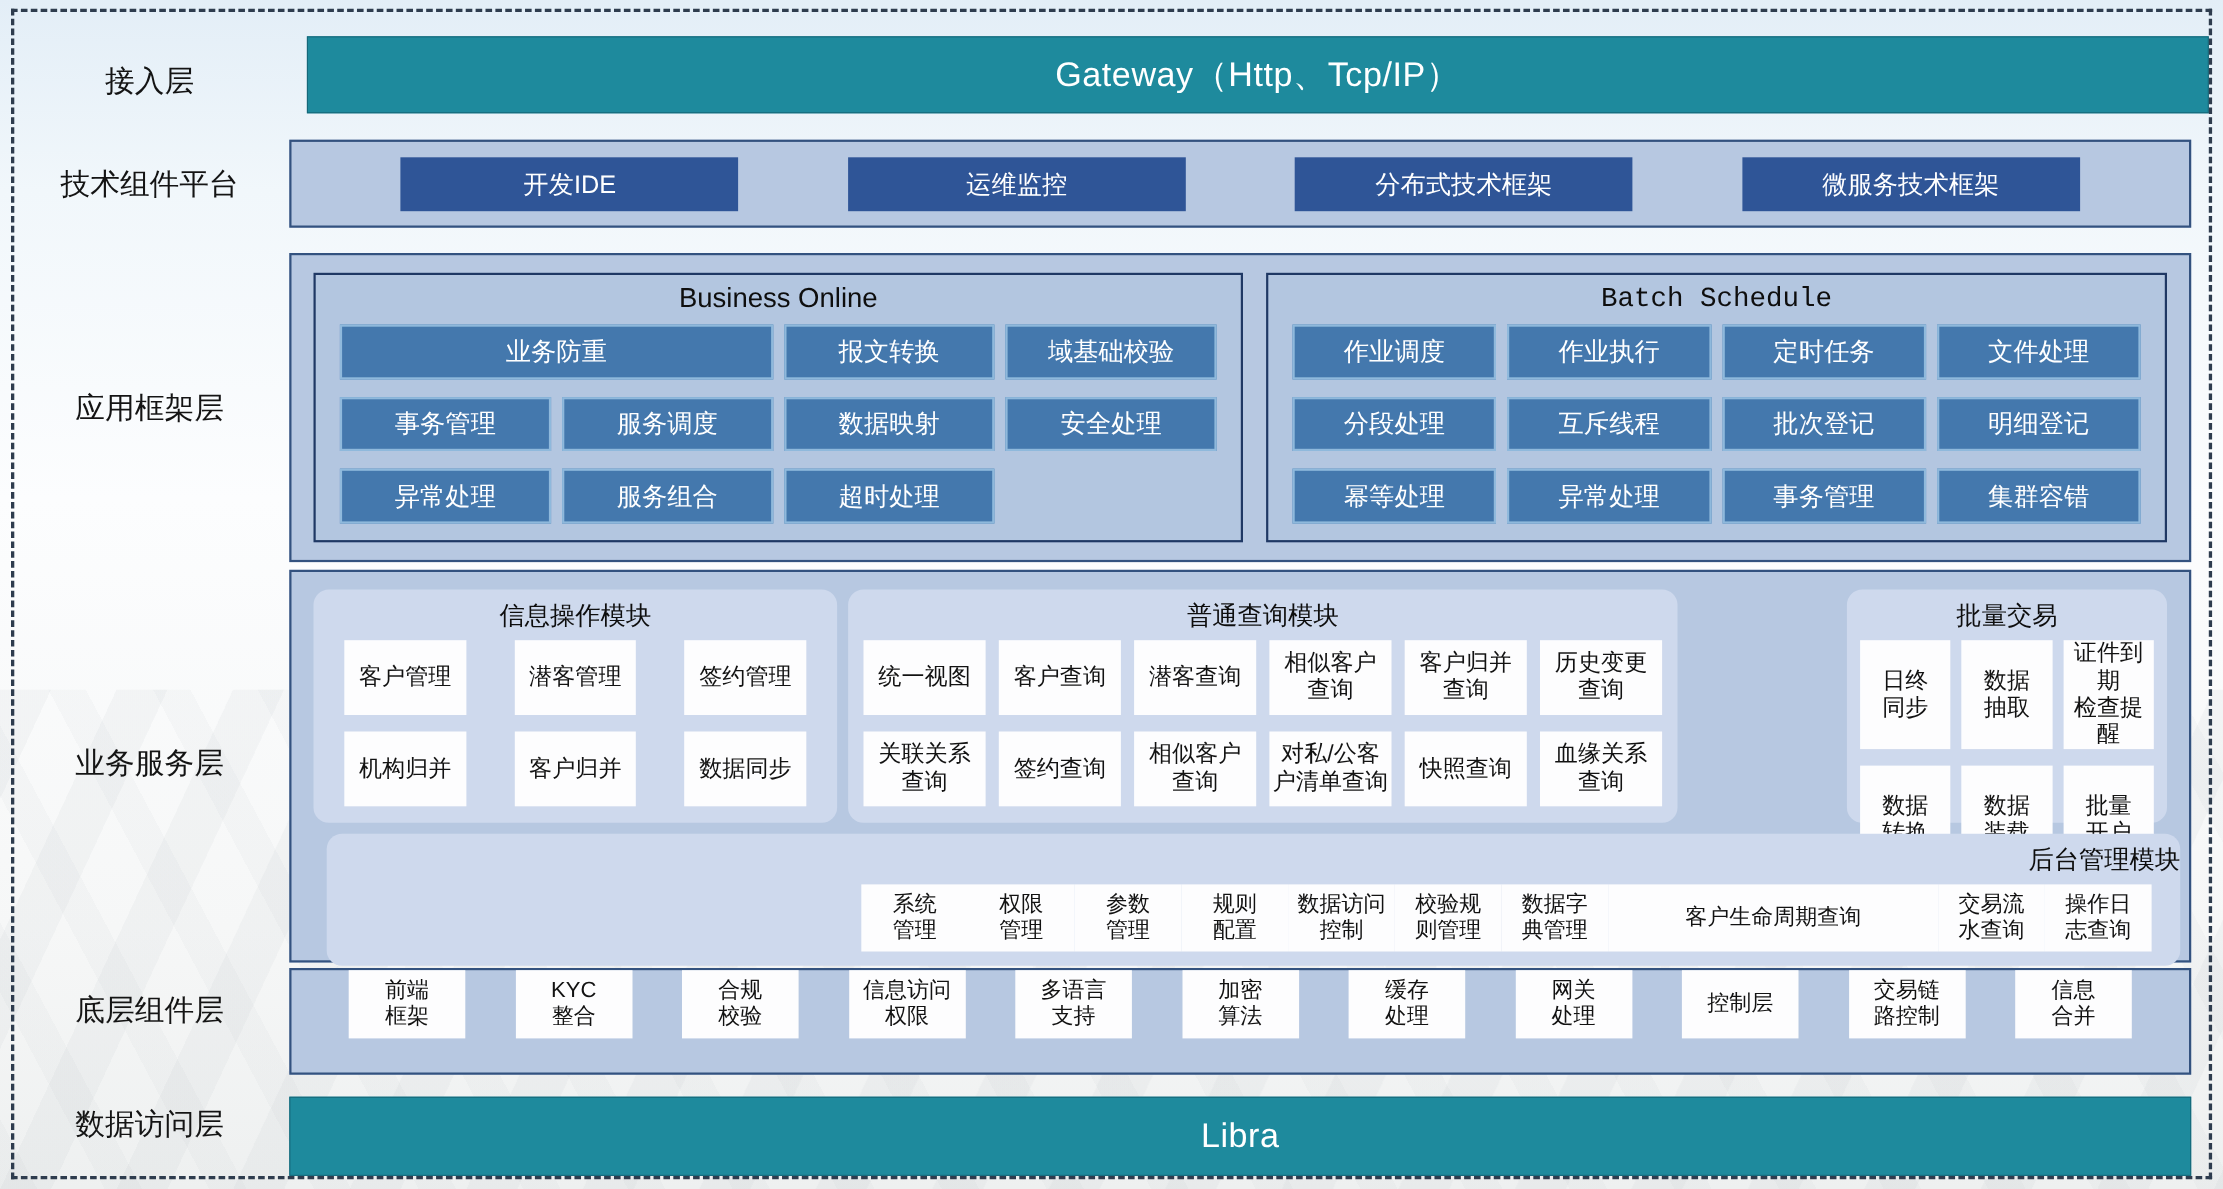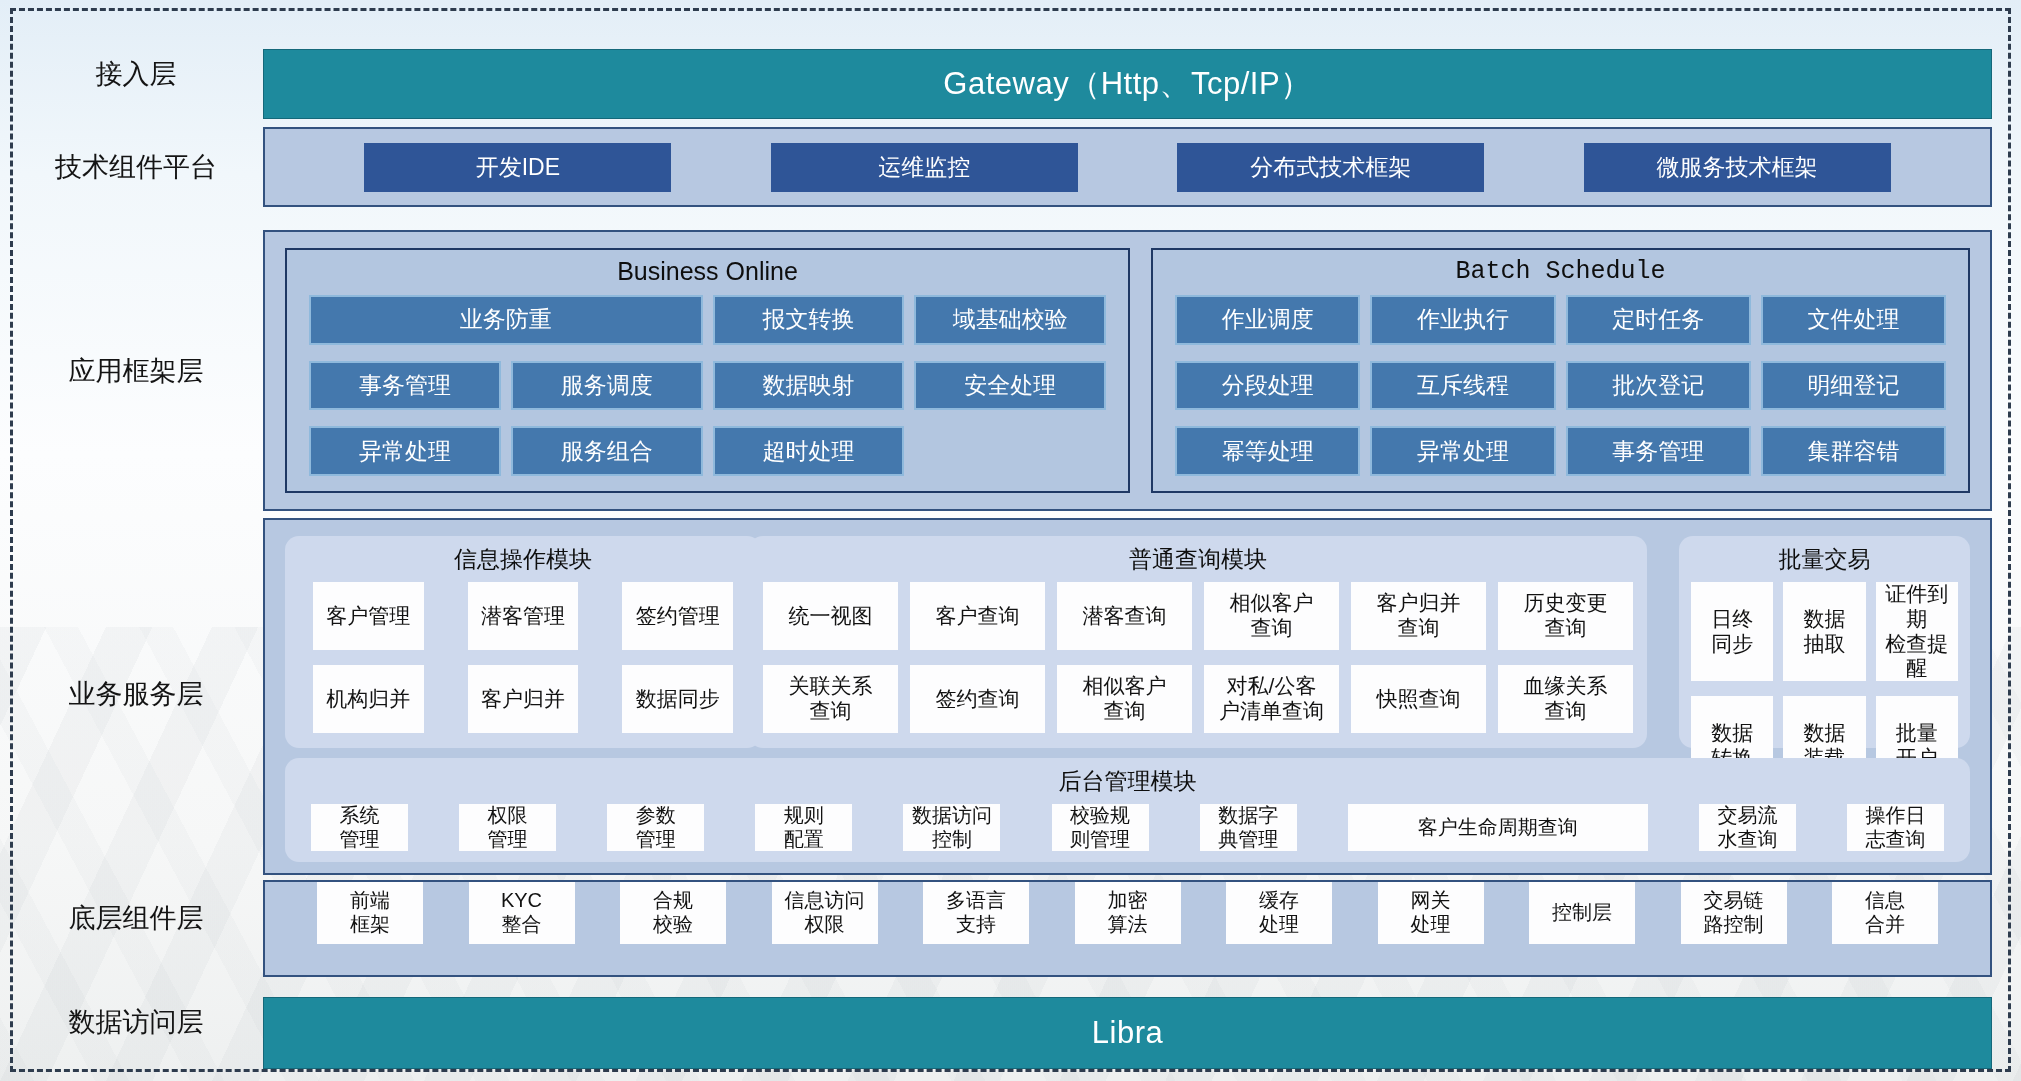--- a/index.html
+++ b/index.html
@@ -22,21 +22,21 @@
     position:absolute;left:14px;width:244px;text-align:center;
     font-size:27px;line-height:34px;color:#141414;
   }
   .band{position:absolute;left:263px;width:1729px;box-sizing:border-box;}
   
   .teal-bar{
     background:#1e8a9d;border:1px solid #15687a;
     display:flex;align-items:center;justify-content:center;
     color:#ffffff;font-size:31px;letter-spacing:0.5px;
   }
-  #gateway-bar{top:49px;height:70px;}
+  #gateway-bar{top:33px;height:70px;margin-left:16px;}
   
   #tech-band{
     top:127px;height:80px;background:#b7c8e1;border:2px solid #33527f;
     display:flex;align-items:center;justify-content:space-evenly;
   }
   .dark-btn{
     width:307px;height:49px;background:#2f5597;
     display:flex;align-items:center;justify-content:center;
     color:#ffffff;font-size:23px;
   }
@@ -62,23 +62,23 @@
     color:#ffffff;font-size:23px;
   }
   .span2{grid-column:1 / span 2;}
   
   #service-band{top:518px;height:357px;background:#b7c8e1;border:2px solid #33527f;}
   .panel{
     position:absolute;background:#ced9ed;border-radius:14px;box-sizing:border-box;
     display:flex;flex-direction:column;
   }
   #info-panel{left:20px;top:16px;width:476px;height:212px;}
-  #query-panel{left:484px;top:16px;width:898px;height:212px;}
+  #query-panel{left:506px;top:16px;width:754px;height:212px;}
   #trade-panel{left:1414px;top:16px;width:291px;height:212px;}
-  #admin-panel{left:20px;top:238px;width:1685px;height:104px;}
+  #admin-panel{left:32px;top:238px;width:1685px;height:120px;align-items:flex-end;}
   .panel-title{text-align:center;font-size:23px;color:#0e0e0e;margin:8px 0 7px;}
   .panel-grid{display:grid;grid-auto-rows:1fr;flex:1;}
   #info-grid{grid-template-columns:repeat(3,1fr);gap:15px 44px;padding:0 28px 15px;}
   #query-grid{grid-template-columns:repeat(6,1fr);gap:15px 12px;padding:0 14px 15px;}
   #trade-grid{grid-template-columns:repeat(3,1fr);gap:15px 10px;padding:0 12px 15px;}
   .white-btn{
     background:#fdfdfe;color:#121212;
     display:flex;align-items:center;justify-content:center;
     text-align:center;white-space:pre-line;
     font-size:21px;line-height:1.18;

